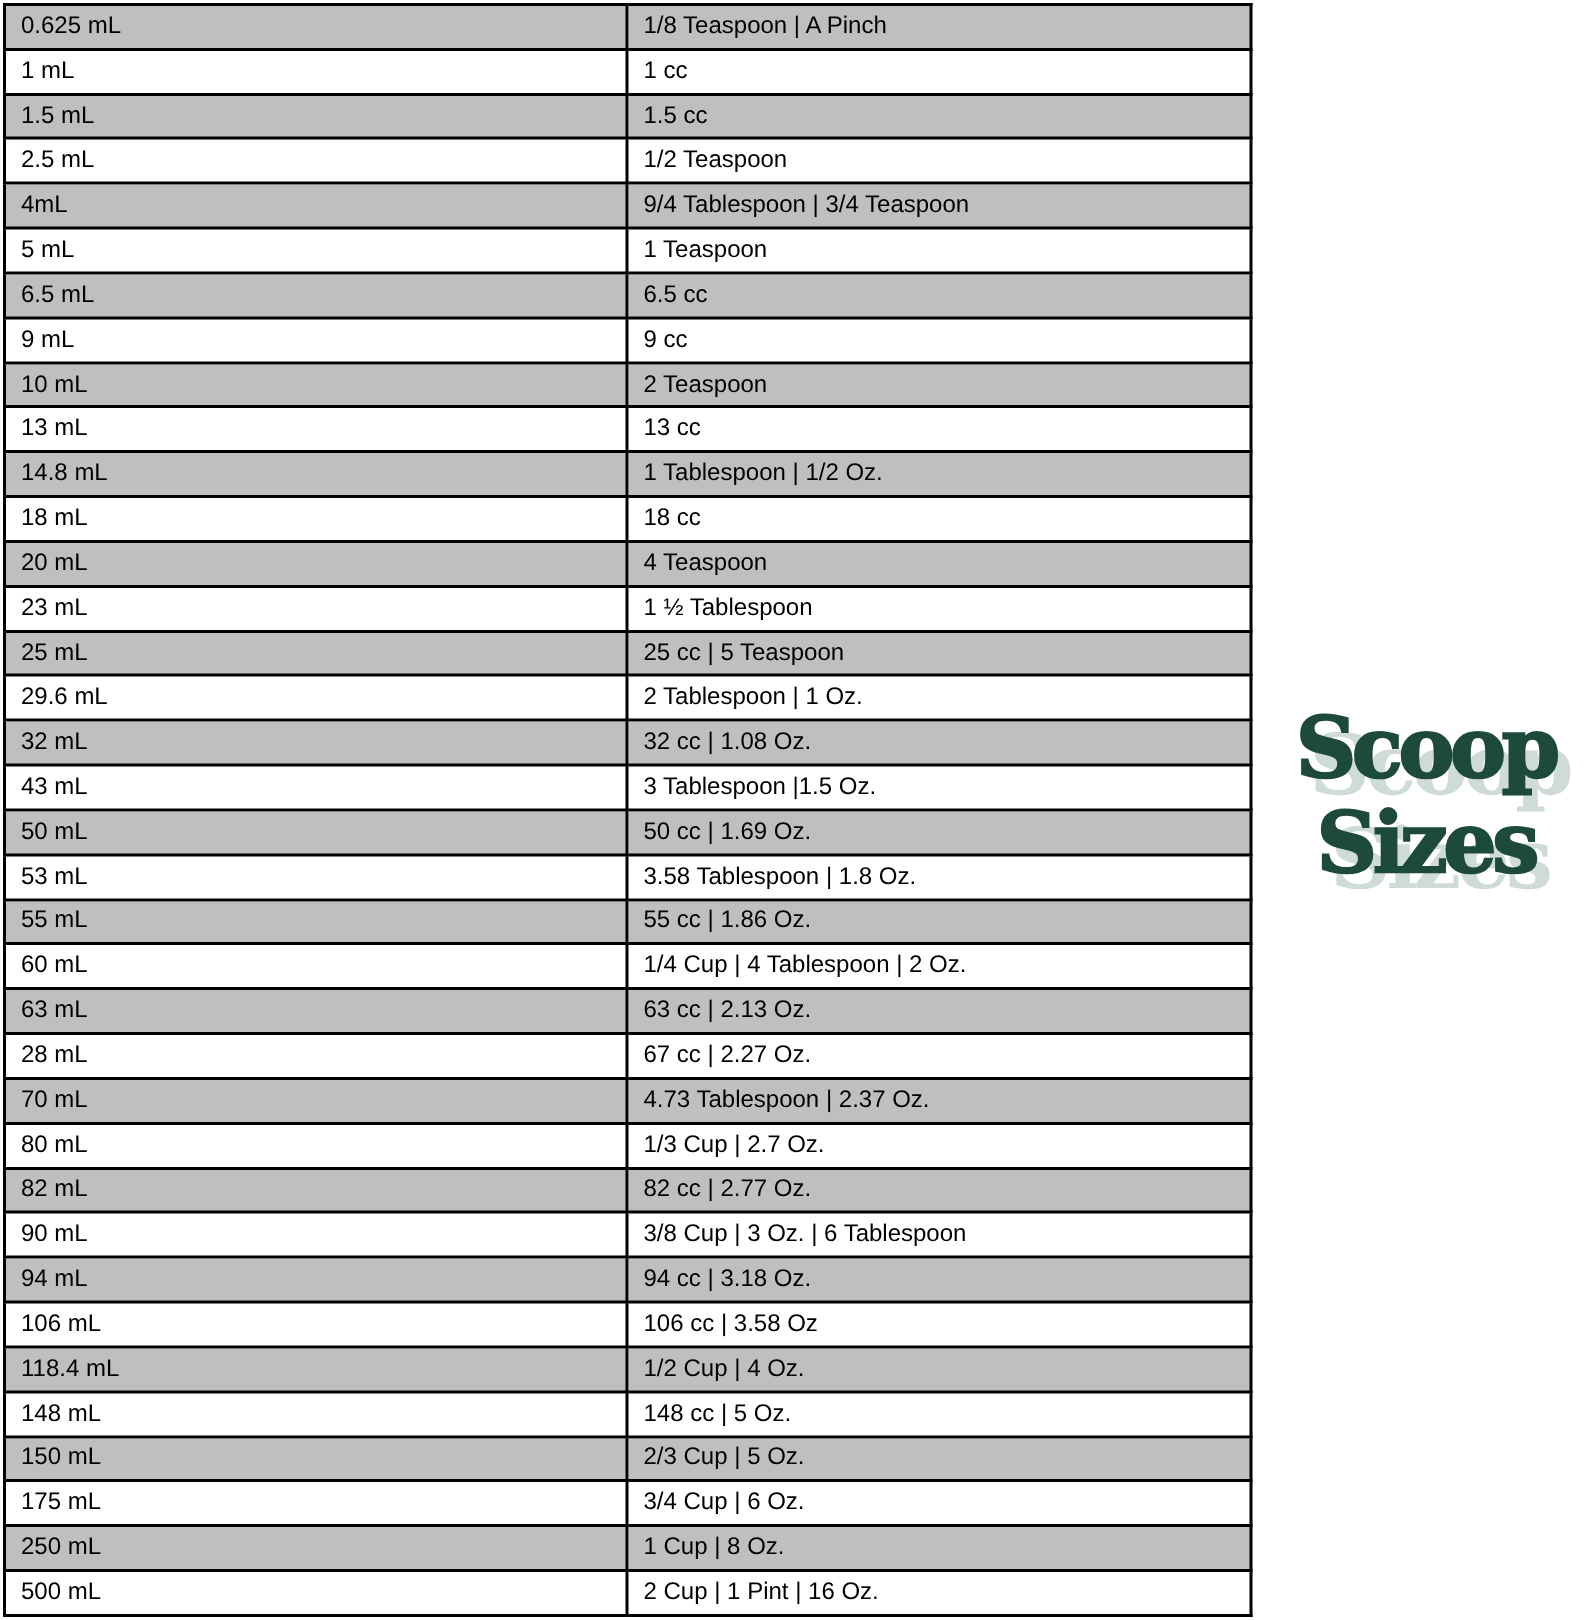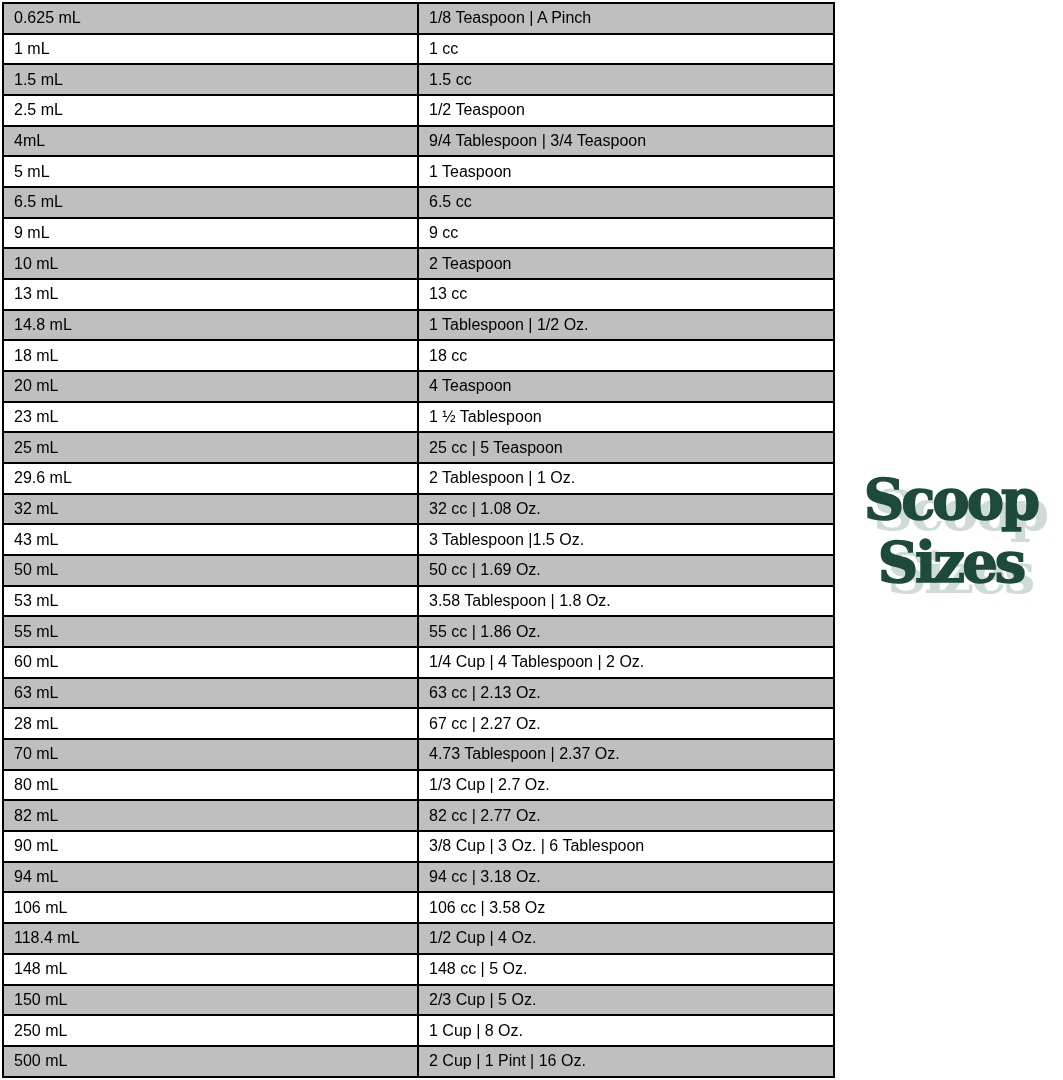--- a/index.html
+++ b/index.html
@@ -228,20 +228,24 @@
   <tr>
     <td>148 mL</td>
     <td>148 cc | 5 Oz.</td>
   </tr>
 
   <tr>
     <td>150 mL</td>
     <td>2/3 Cup | 5 Oz.</td>
   </tr>
 
+  <tr>
+    <td>175 mL</td>
+    <td>3/4 Cup | 6 Oz.</td>
+  </tr>
 
   <tr>
     <td>250 mL</td>
     <td>1 Cup | 8 Oz.</td>
   </tr>
 
   <tr>
     <td>500 mL</td>
     <td>2 Cup | 1 Pint | 16 Oz.</td>
   </tr>

